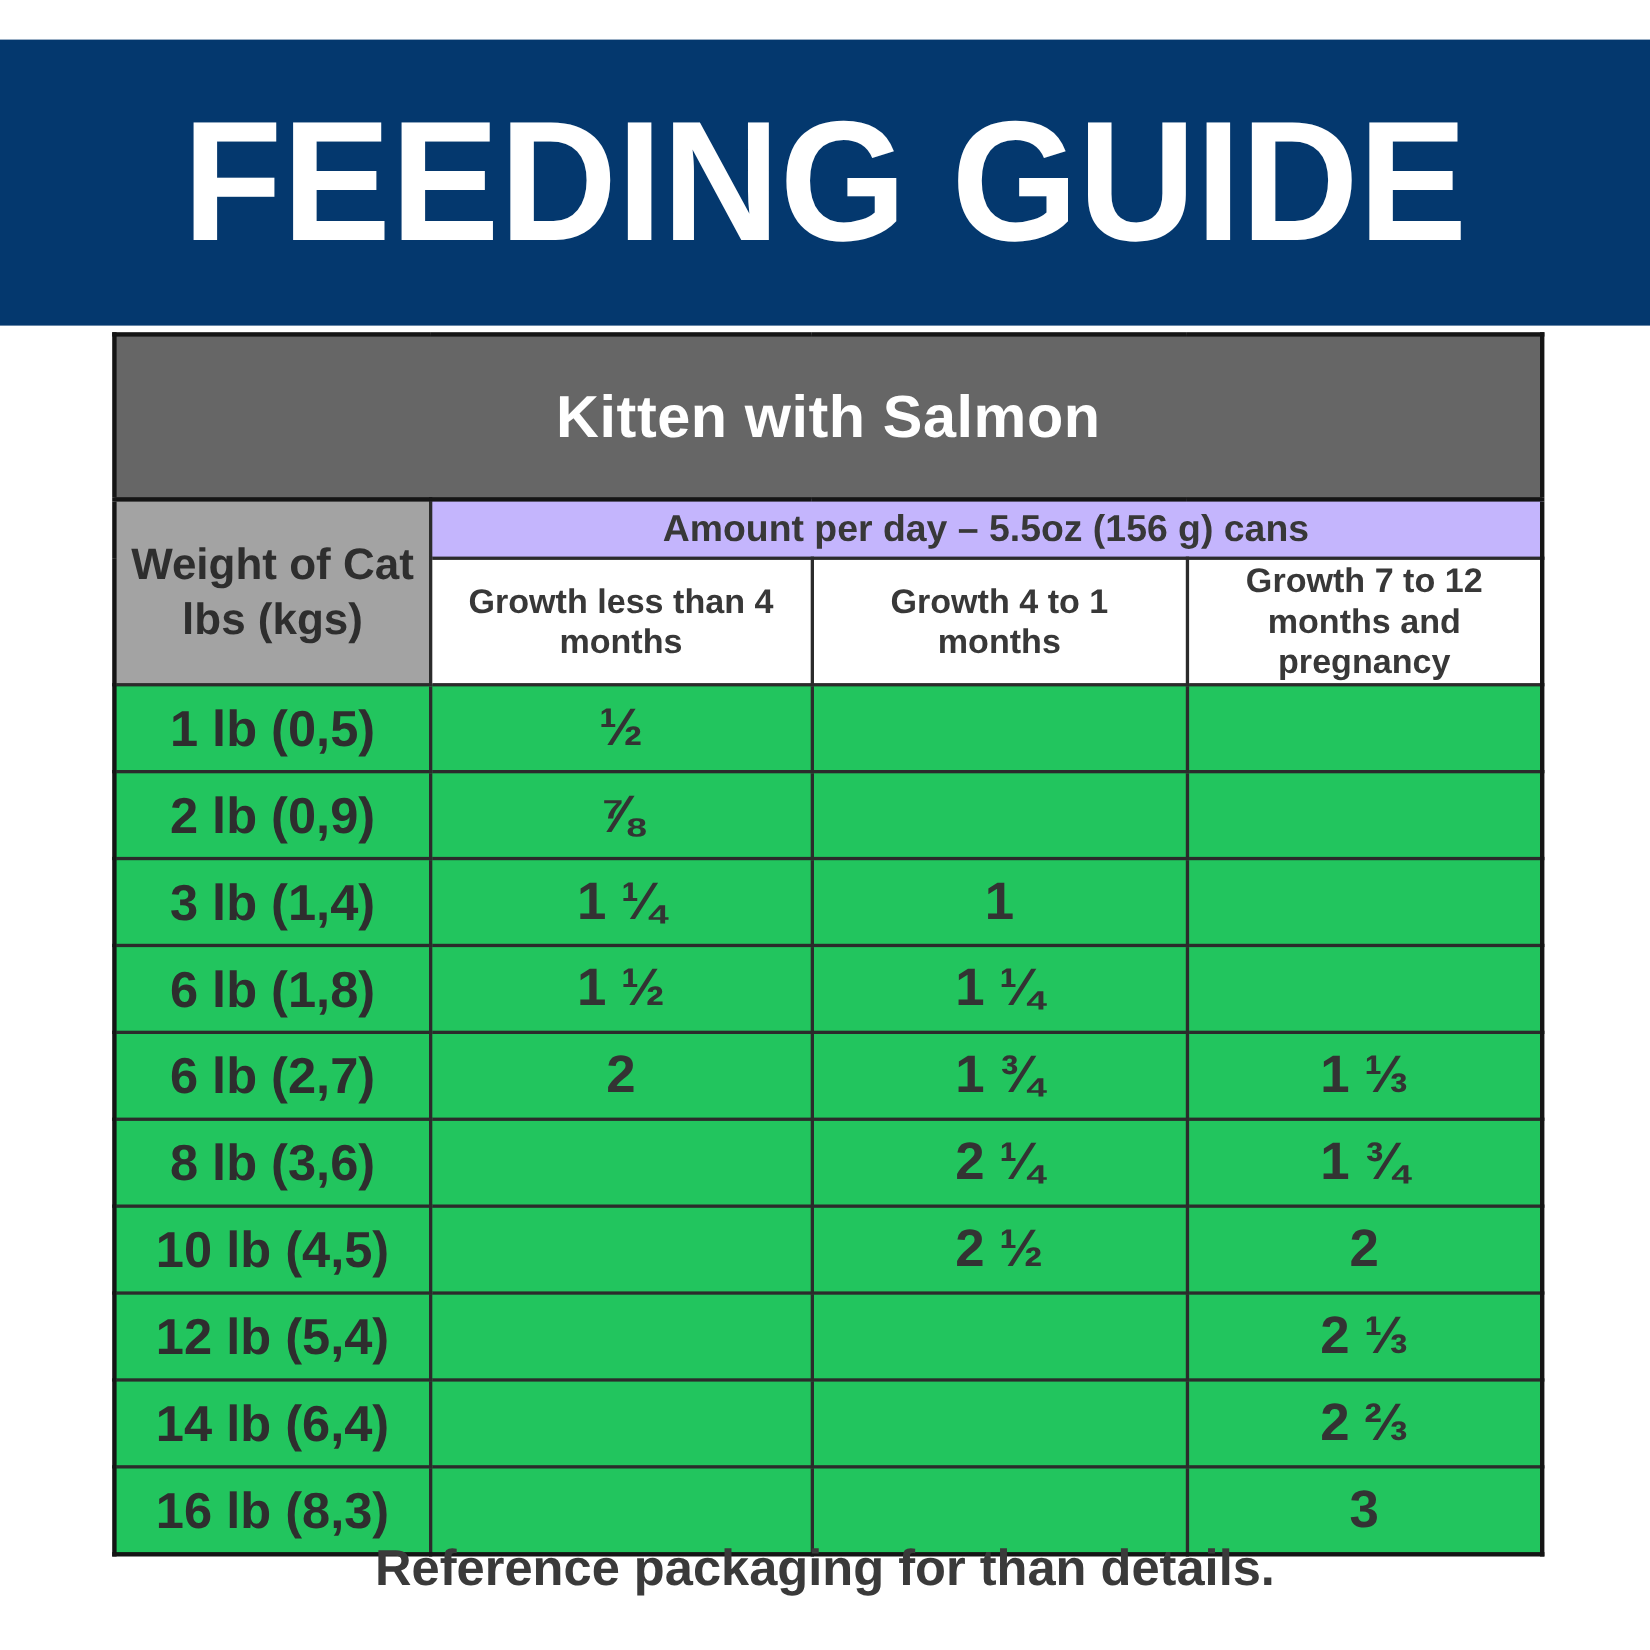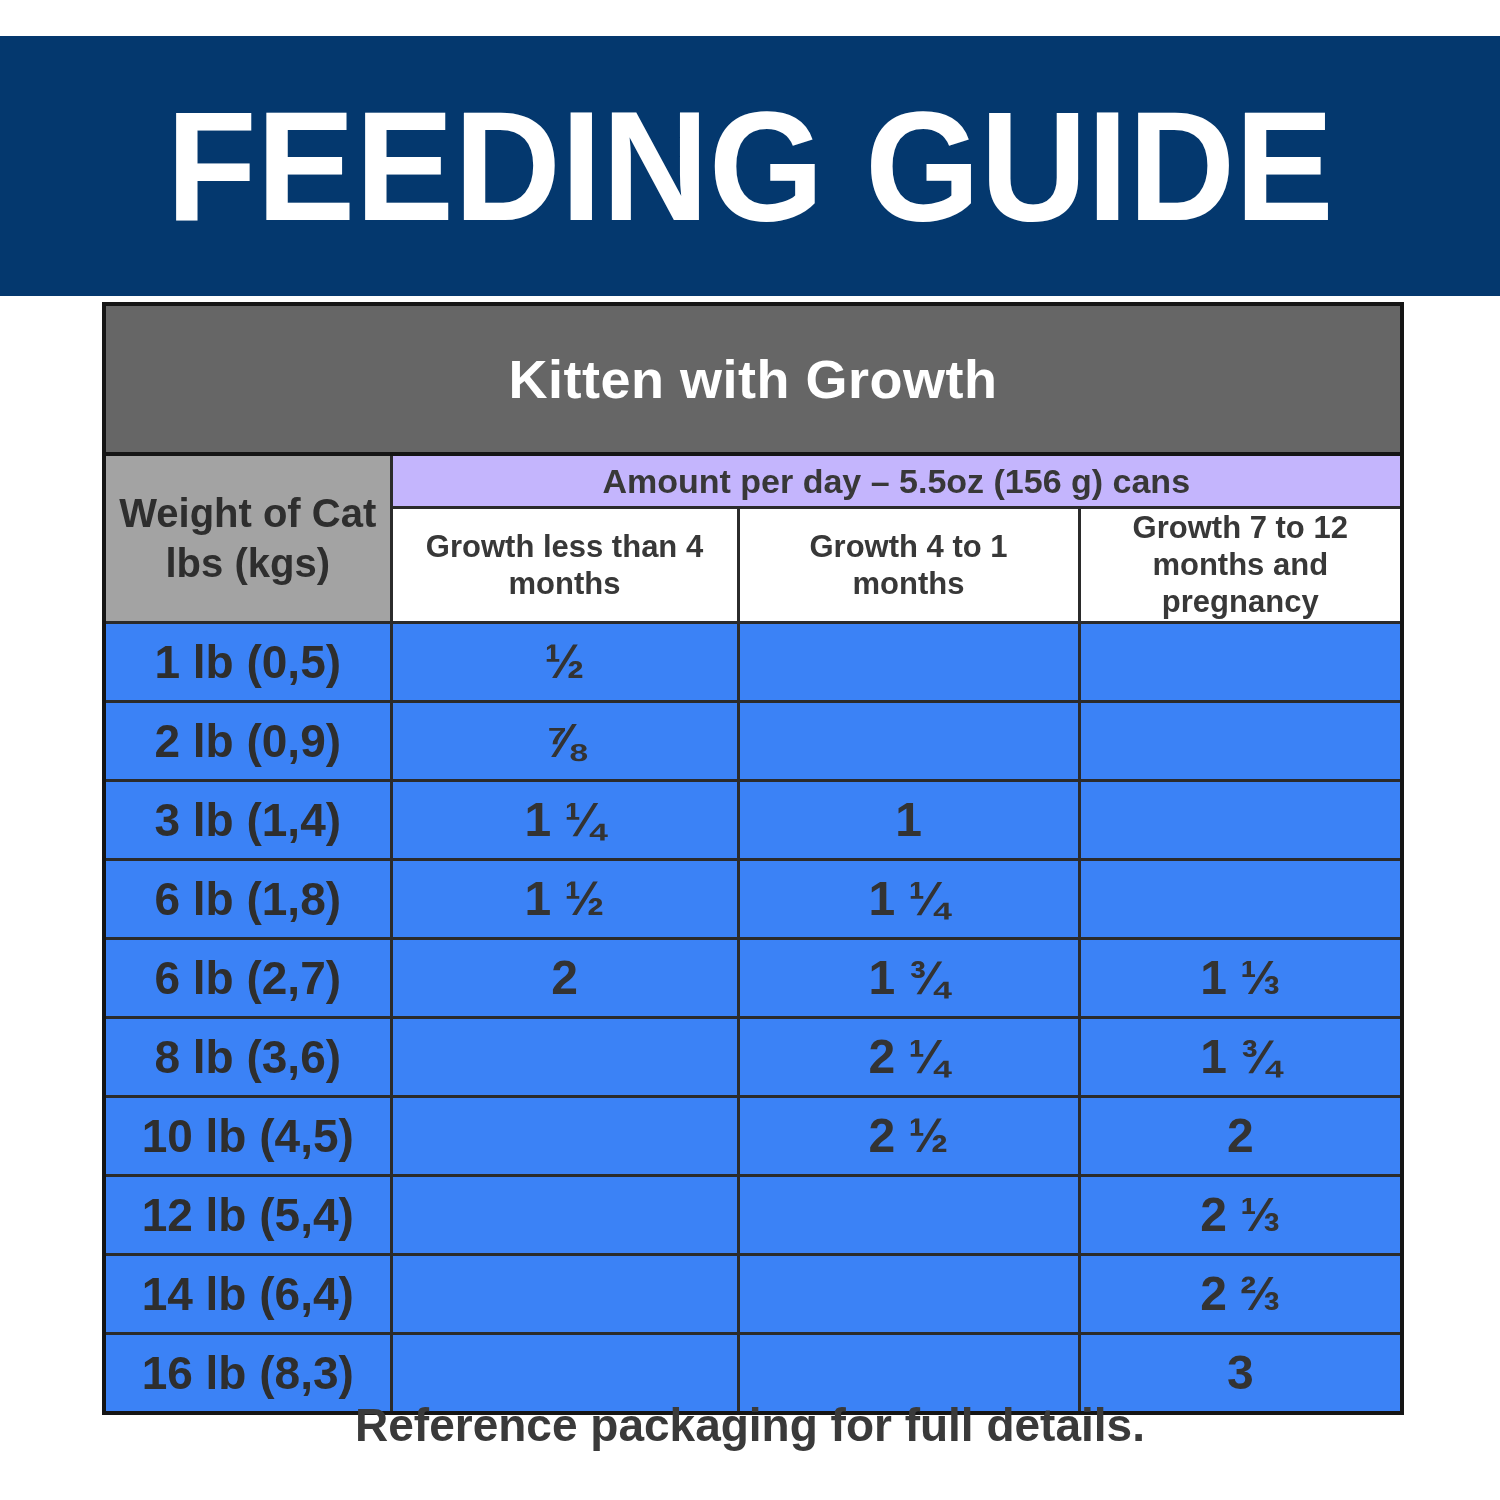--- a/index.html
+++ b/index.html
@@ -93,21 +93,21 @@
     border: 3px solid #2b2b2b;
     border-bottom: 3px solid #2b2b2b;
     padding: 0 14px;
   }
   tr.data td {
     height: 76px;
     font-size: 48px;
     font-weight: bold;
     color: #333333;
     border: 3px solid #2b2b2b;
-    background: #3b82f6;
+    background: #22c55e;
   }
   tr.data td.w {
     font-size: 46px;
     color: #2e2e2e;
   }
 
   
   .footer-note {
     position: absolute;
     top: 1398px;
@@ -129,21 +129,21 @@
 <div class="table-wrap">
   <table>
     <colgroup>
       <col style="width:287px">
       <col style="width:347px">
       <col style="width:341px">
       <col style="width:323px">
     </colgroup>
     <tbody>
       <tr>
-        <th class="title-cell" colspan="4">Kitten with Growth</th>
+        <th class="title-cell" colspan="4">Kitten with Salmon</th>
       </tr>
       <tr>
         <th class="weight-h" rowspan="2">
           <span class="line">Weight of Cat</span>
           <span class="line">lbs (kgs)</span>
         </th>
         <th class="amount-h" colspan="3">Amount per day – 5.5oz (156 g) cans</th>
       </tr>
       <tr class="subhead">
         <th>Growth less than 4 months</th>
@@ -208,13 +208,13 @@
       <tr class="data">
         <td class="w">16 lb (8,3)</td>
         <td></td>
         <td></td>
         <td>3</td>
       </tr>
     </tbody>
   </table>
 </div>
 
-<div class="footer-note">Reference packaging for full details.</div>
+<div class="footer-note">Reference packaging for than details.</div>
 
 </body></html>

